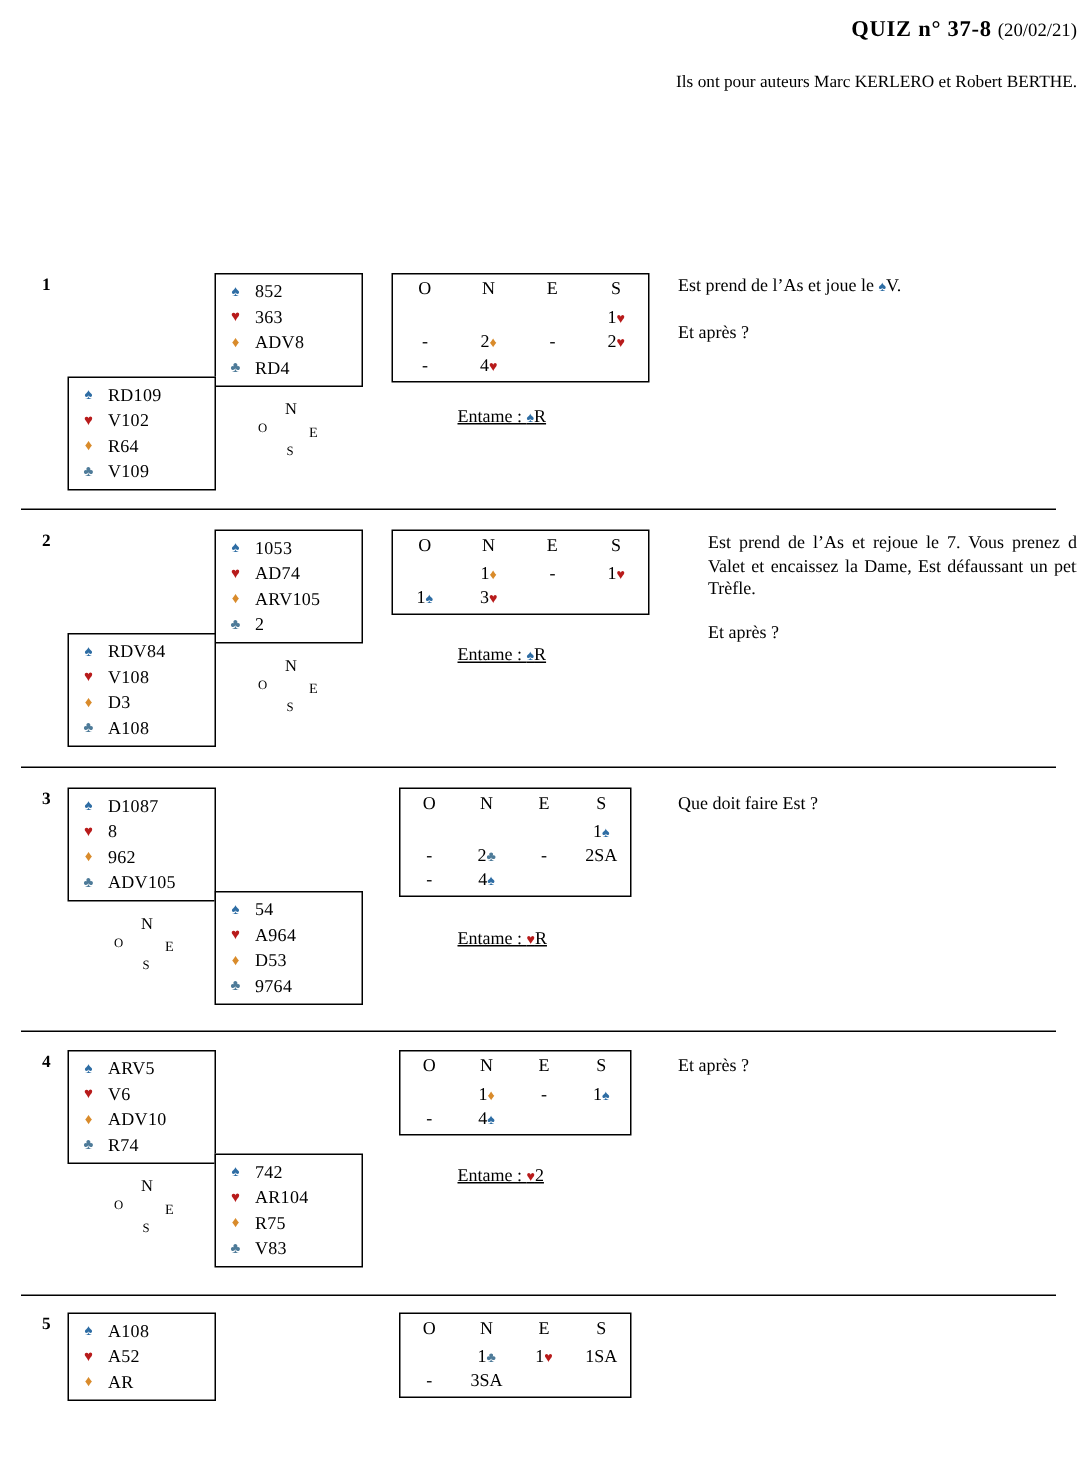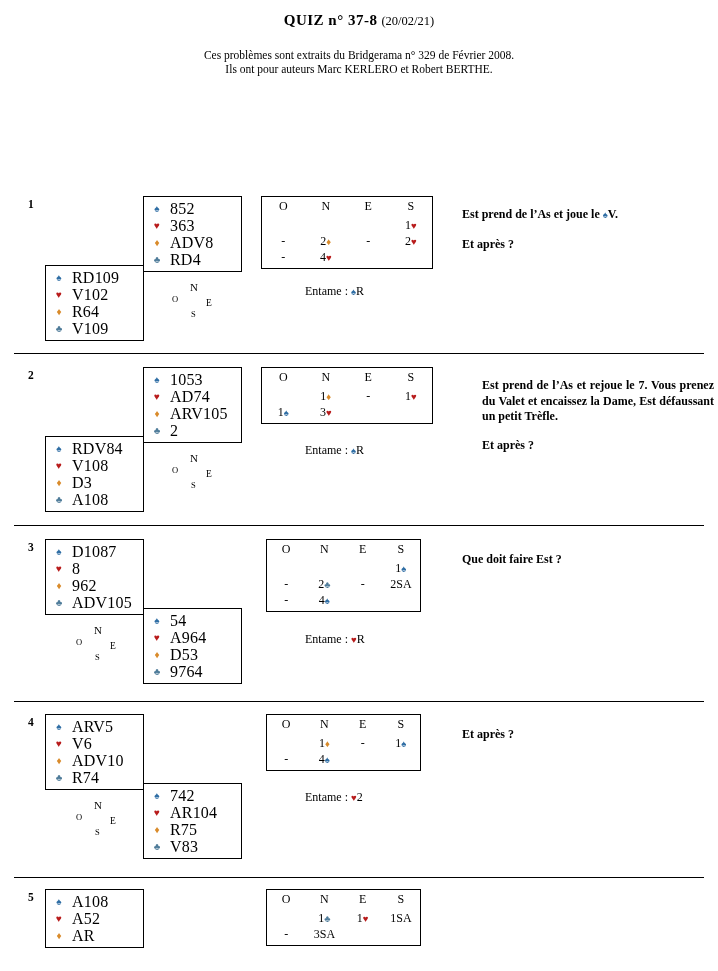--- a/index.html
+++ b/index.html
@@ -10,21 +10,21 @@
   body {
     width: 718px;
     height: 971px;
     font-family: "Liberation Serif", "DejaVu Serif", serif;
     color: #000000;
     overflow: hidden;
     position: relative;
   }
 
   
-  .header { text-align: center; }
+  .header { text-align: right; }
   .quiz-title {
     font-size: 15px;
     font-weight: bold;
     letter-spacing: 0.5px;
     margin-top: 12px;
   }
   .quiz-title .qdate {
     font-size: 12.5px;
     font-weight: normal;
     letter-spacing: 0;
@@ -74,21 +74,21 @@
     align-items: center;
     height: 17px;
   }
   .hand-sym {
     width: 26px;
     text-align: center;
     font-size: 10px;
     line-height: 1;
   }
   .hand-cards {
-    font-size: 16px;
+    font-size: 12px;
     letter-spacing: 0.2px;
     white-space: nowrap;
   }
 
   
   .s-spade  { color: #2E6DA4; }
   .s-heart  { color: #B81B1B; }
   .s-diam   { color: #D98B2B; }
   .s-club   { color: #4E7B99; }
 
@@ -134,43 +134,43 @@
     padding: 0;
     white-space: nowrap;
   }
   .bidbox td .sym { font-size: 9.5px; }
 
   
   .entame {
     position: absolute;
     font-size: 12px;
     white-space: nowrap;
+    text-decoration: underline;
   }
   .entame .sym { font-size: 9.5px; }
 
   
   .commentary {
     position: absolute;
     font-size: 12px;
     line-height: 15.5px;
     text-align: justify;
   }
-  .commentary p { margin: 10px; font-weight: bold; }
+  .commentary p { margin: 0; }
   .commentary p + p { margin-top: 13px; }
   .commentary .sym { font-size: 9.5px; }
 </style>
 </head>
 <body>
 
 <div class="header">
   <div class="quiz-title">
     <span>QUIZ  n° 37-8</span><span class="qdate">(20/02/21)</span>
   </div>
   <div class="credits">
-    <div>Ces problèmes sont extraits du Bridgerama n° 329 de Février 2008.</div>
     <div>Ils ont pour auteurs Marc KERLERO et Robert BERTHE.</div>
   </div>
 </div>
 
 <div id="problems-root">
     <div class="problem">
       <div class="pnum" style="left: 28px; top: 122px;">1</div>
       <div class="hand" style="left: 143px; top: 120px; width: 99px;">
         <div class="hand-row">
           <div class="hand-sym"><span class="s-spade">♠</span></div>

